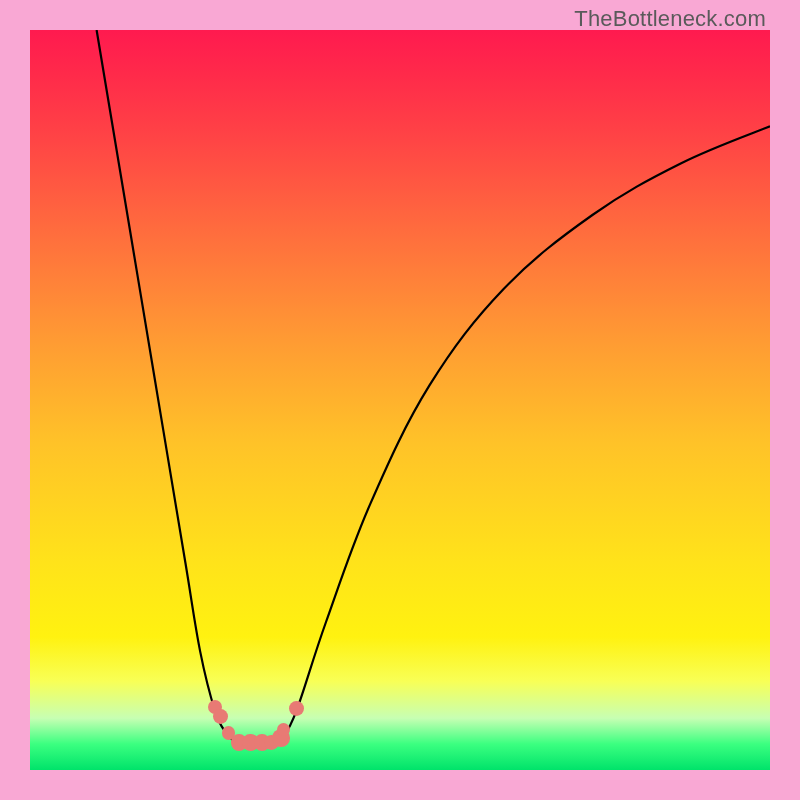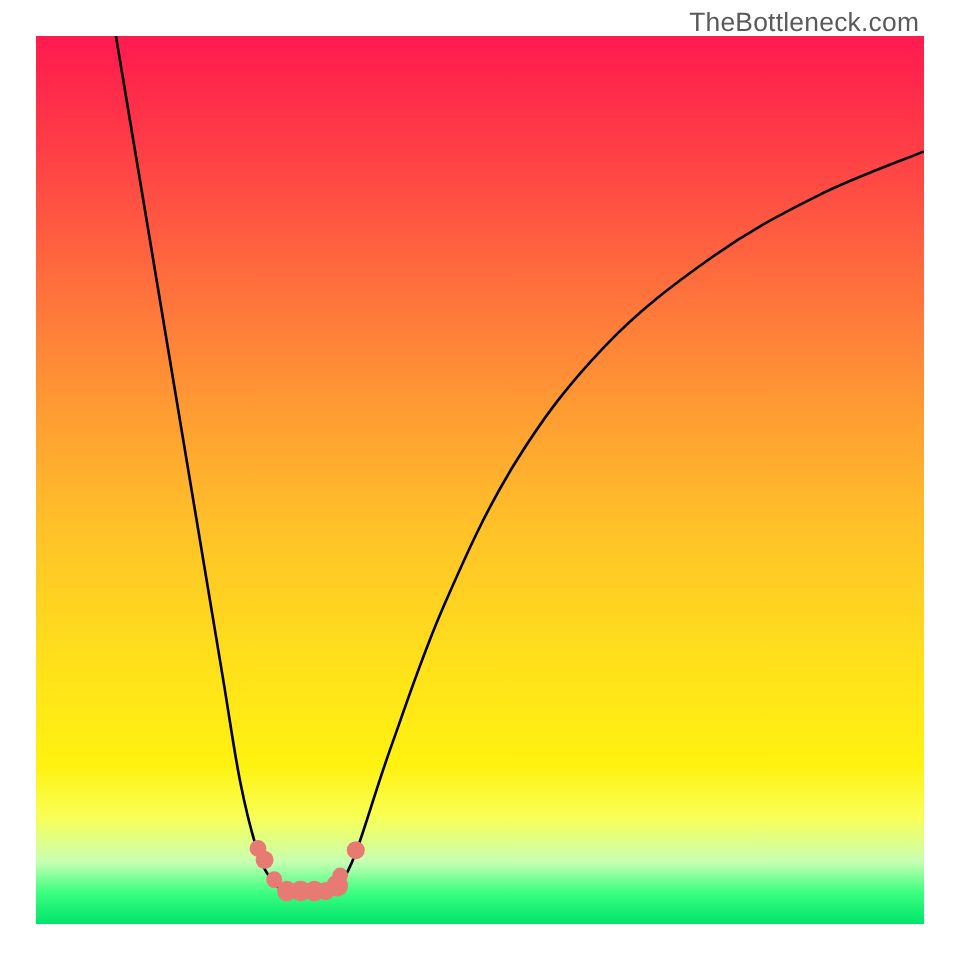--- a/index.html
+++ b/index.html
@@ -9,21 +9,21 @@
     height: 800px;
     background: #000;
     overflow: hidden;
   }
   .frame {
     position: absolute;
     left: 0;
     top: 0;
     width: 800px;
     height: 800px;
-    background: #ffffff;
+    background: #f9a8d4;
   }
   .plot-area {
     position: absolute;
     left: 30px;
     top: 30px;
     width: 740px;
     height: 740px;
     background: linear-gradient(to bottom,
       #ff1a4f 0%,
       #ff2a4a 6%,

